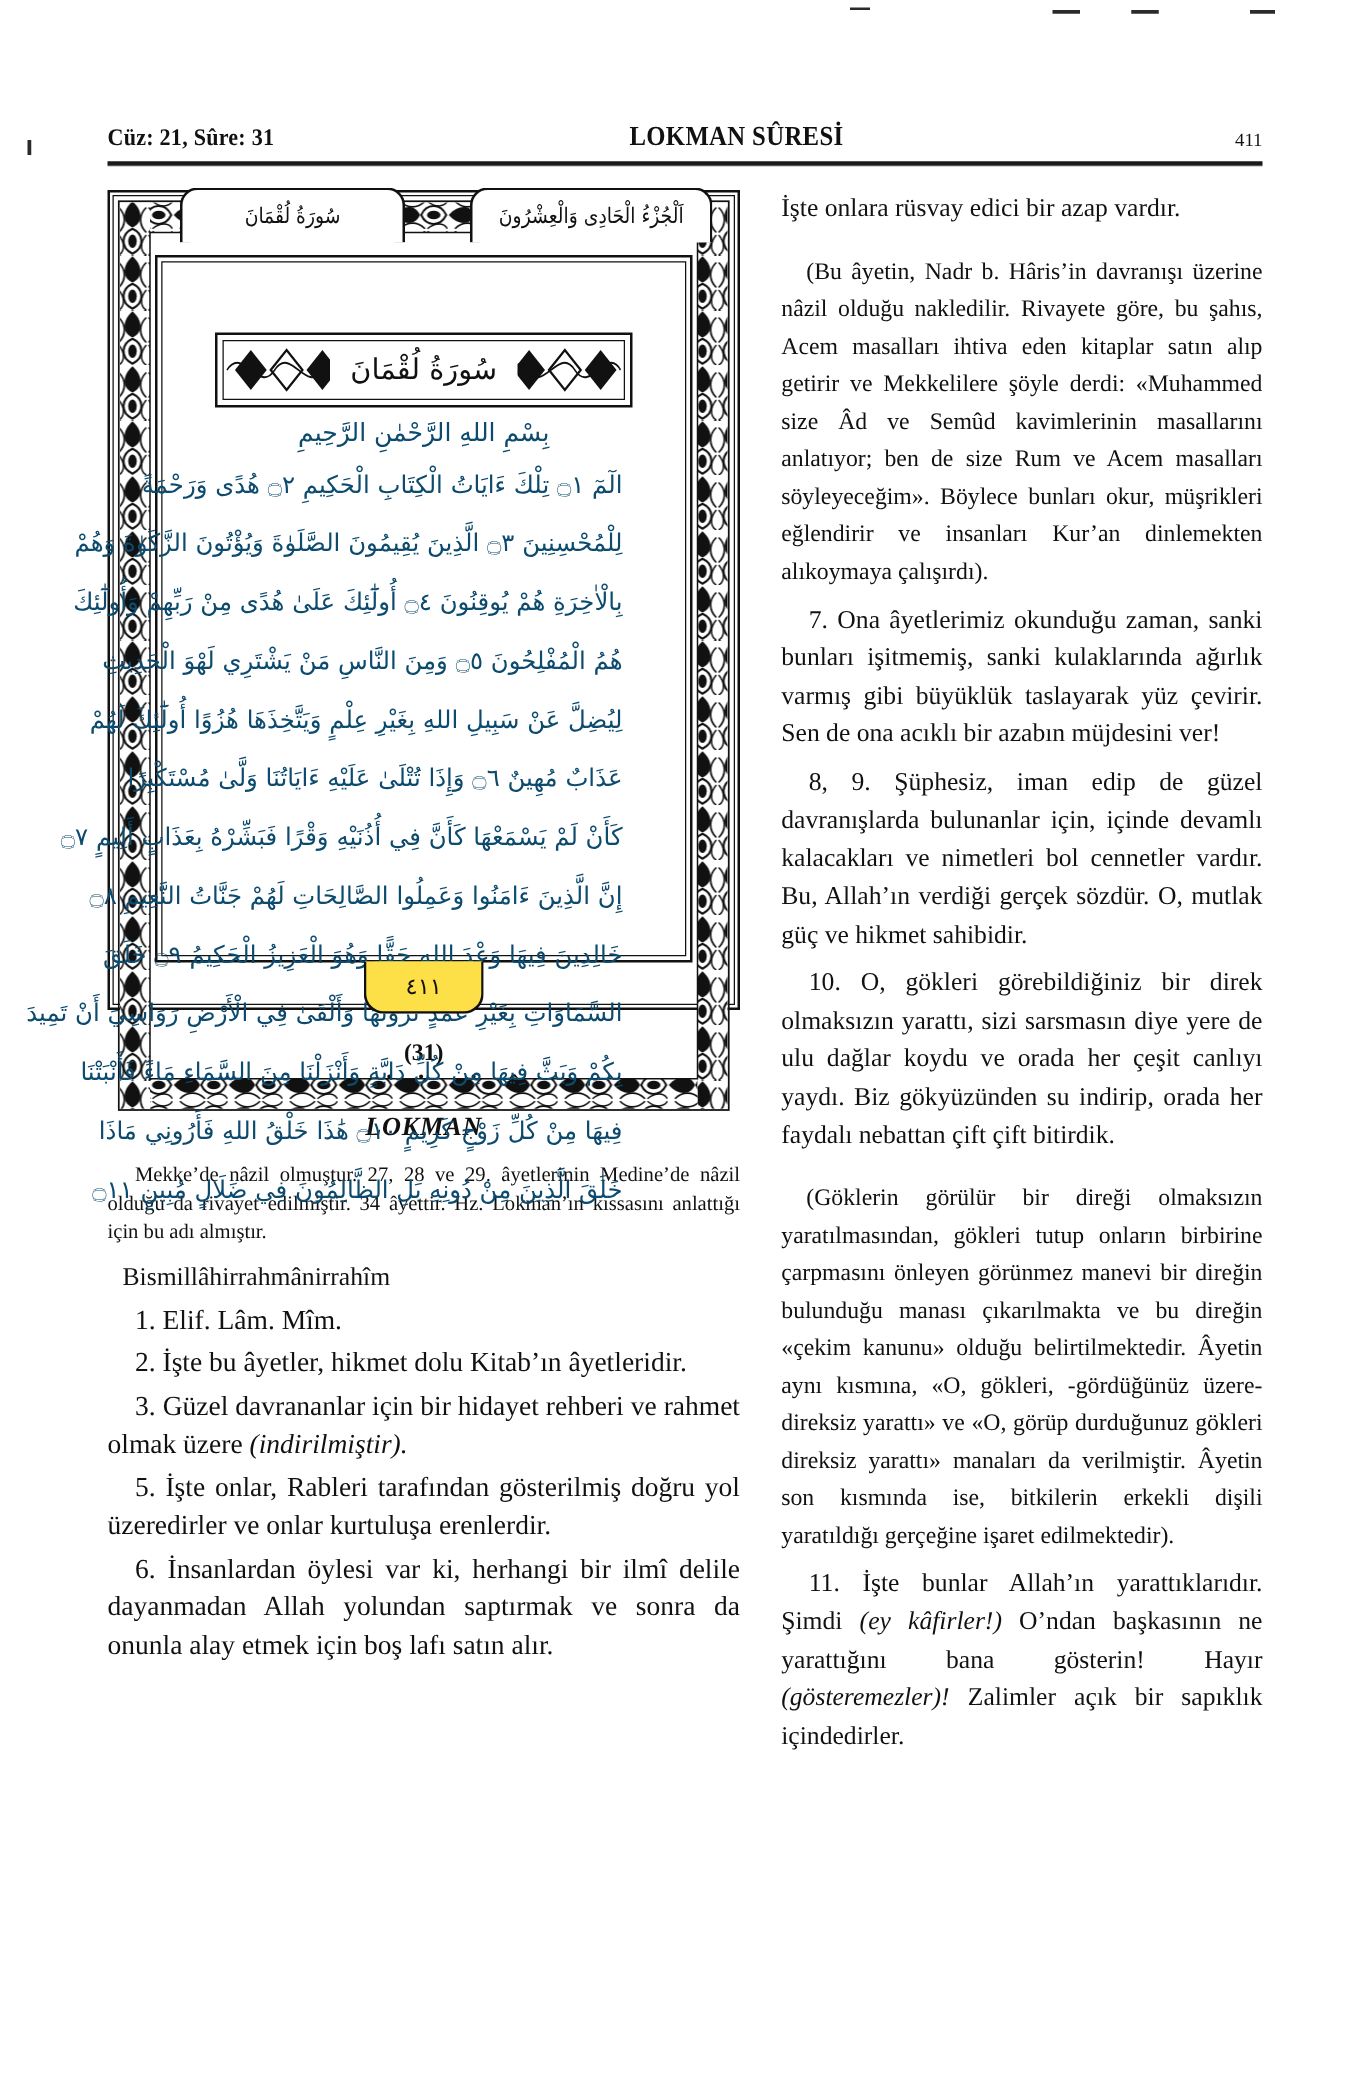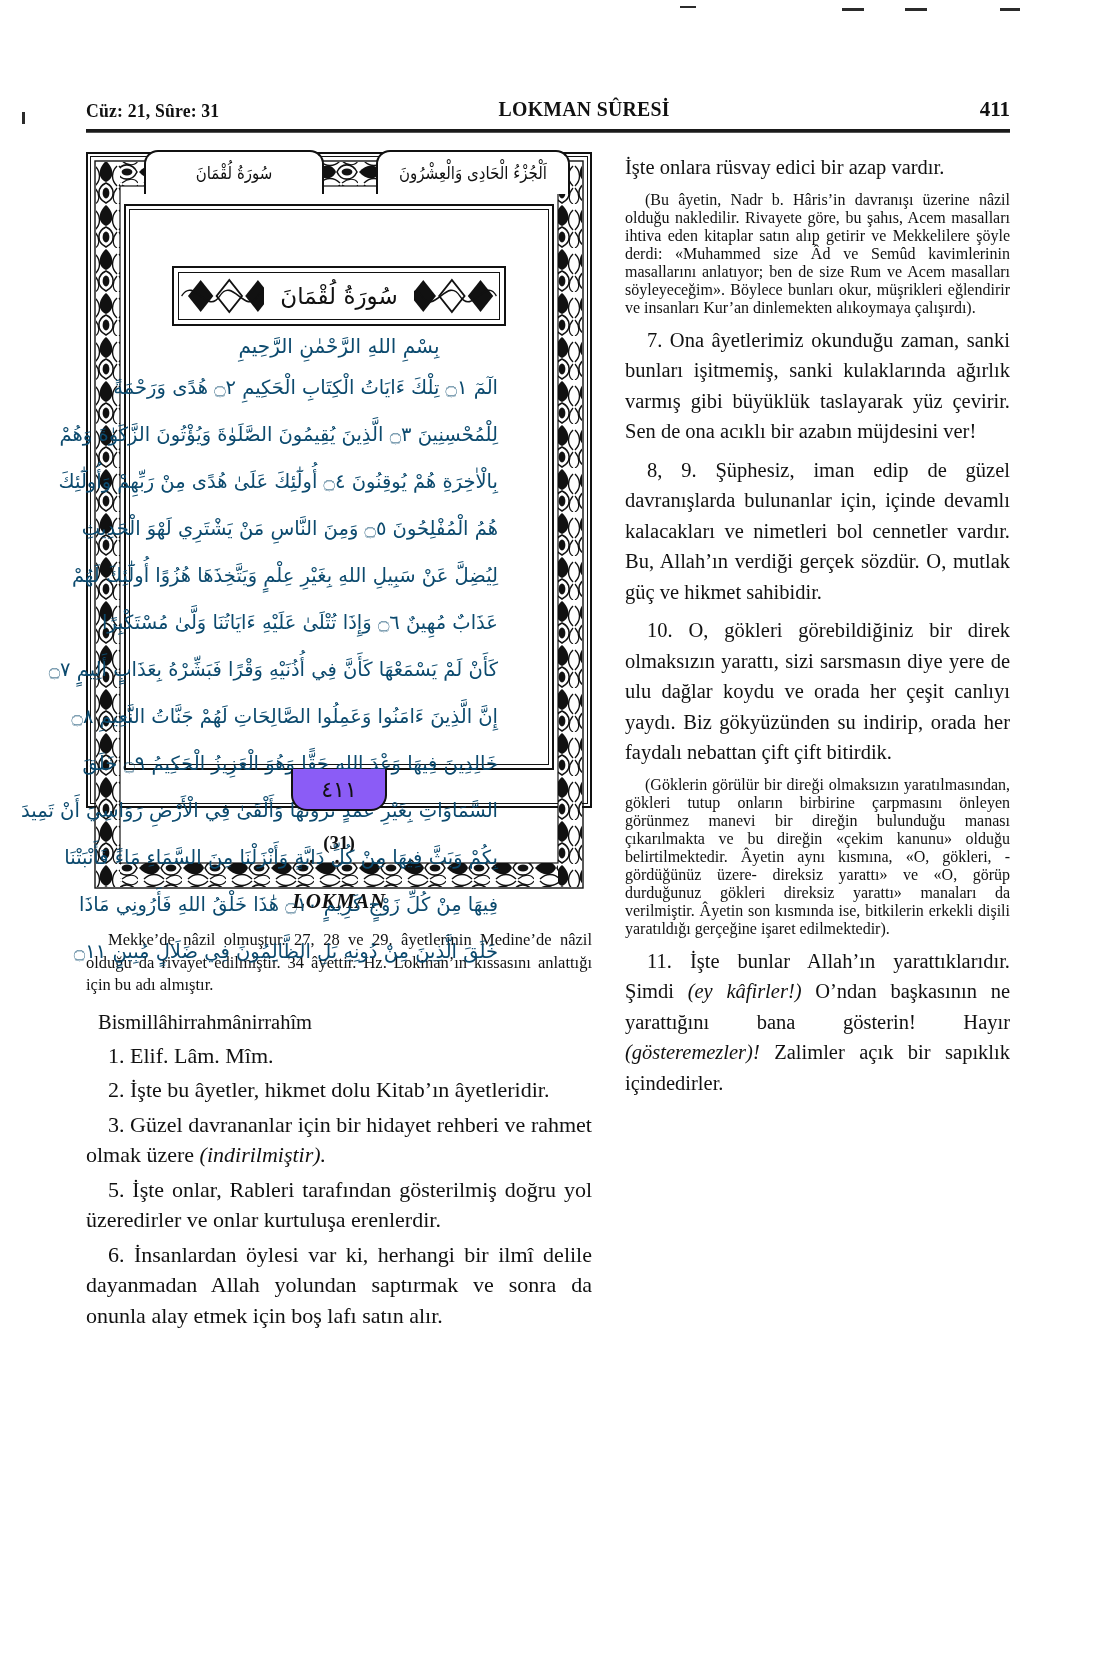--- a/index.html
+++ b/index.html
@@ -13,21 +13,21 @@
   
   .scan-mark{position:absolute;background:#2b2b2b;}
 
   
   .header{
     position:absolute;left:86px;top:88px;width:924px;height:46px;
   }
   .hdr-row{display:flex;align-items:flex-end;justify-content:space-between;height:34px;gap:44px;}
   .hdr-left{font-size:19px;font-weight:bold;letter-spacing:.2px;transform:scaleX(.93);transform-origin:left bottom;white-space:nowrap;}
   .hdr-center{font-size:22px;font-weight:bold;letter-spacing:.3px;transform:scaleX(.9);white-space:nowrap;margin-left:-40px;}
-  .hdr-right{font-size:21px;font-weight:bold;align-self:flex-end;}
+  .hdr-right{font-size:15px;font-weight:normal;align-self:flex-end;}
   .hdr-rule{position:absolute;left:0;top:41px;width:924px;height:3px;background:#1a1a1a;}
   .hdr-rule:after{content:"";position:absolute;left:0;top:3px;width:924px;height:1px;background:#555;}
 
   
   .col-left{position:absolute;left:86px;top:152px;width:506px;}
   .col-right{position:absolute;left:625px;top:152px;width:385px;}
 
   
   .quran-frame{position:relative;width:506px;height:656px;}
   .qf-outer{
@@ -82,24 +82,24 @@
   }
   .ayah-line{
     font-size:19.5px;line-height:47px;direction:rtl;white-space:nowrap;
     text-align:center;
   }
 
   
   .page-cartouche{
     position:absolute;left:50%;transform:translateX(-50%);
     bottom:-3px;width:92px;height:40px;
-    border:2px solid #111;border-top:none;background:#8b5cf6;
+    border:2px solid #111;border-top:none;background:#fde047;
     border-radius:0 0 16px 16px;
     display:flex;align-items:center;justify-content:center;
-    font-family:"DejaVu Sans",sans-serif;font-size:22px;z-index:6;
+    font-family:"DejaVu Sans",sans-serif;font-size:18px;z-index:6;
   }
 
   
   .surah-head{margin-top:22px;text-align:center;}
   .sh-num{font-size:19px;font-weight:bold;line-height:26px;}
   .sh-title{font-size:22px;font-weight:bold;letter-spacing:.5px;line-height:30px;}
   .sh-name{font-size:21px;font-weight:bold;font-style:italic;line-height:30px;letter-spacing:.6px;}
 
   .intro{
     margin-top:13px;font-size:16.5px;line-height:22.5px;
@@ -113,22 +113,22 @@
     text-indent:22px;margin-top:4px;
   }
   .ayah-tr i{font-style:italic;}
 
   
   .rc-main{
     font-size:20.5px;line-height:30.5px;text-align:justify;
   }
   .rc-main.ind{text-indent:22px;}
   .rc-note{
-    font-size:16px;line-height:18px;text-align:justify;text-indent:20px;
-    margin-top:8px;
+    font-size:19px;line-height:30px;text-align:justify;text-indent:20px;
+    margin-top:20px;
   }
   .rc-block{margin-top:8px;}
   .rc-main i{font-style:italic;}
 </style>
 </head>
 <body>
 
 <div class="page">
 
   <div class="scan-mark" style="left:680px;top:6px;width:16px;height:2px;"></div>

